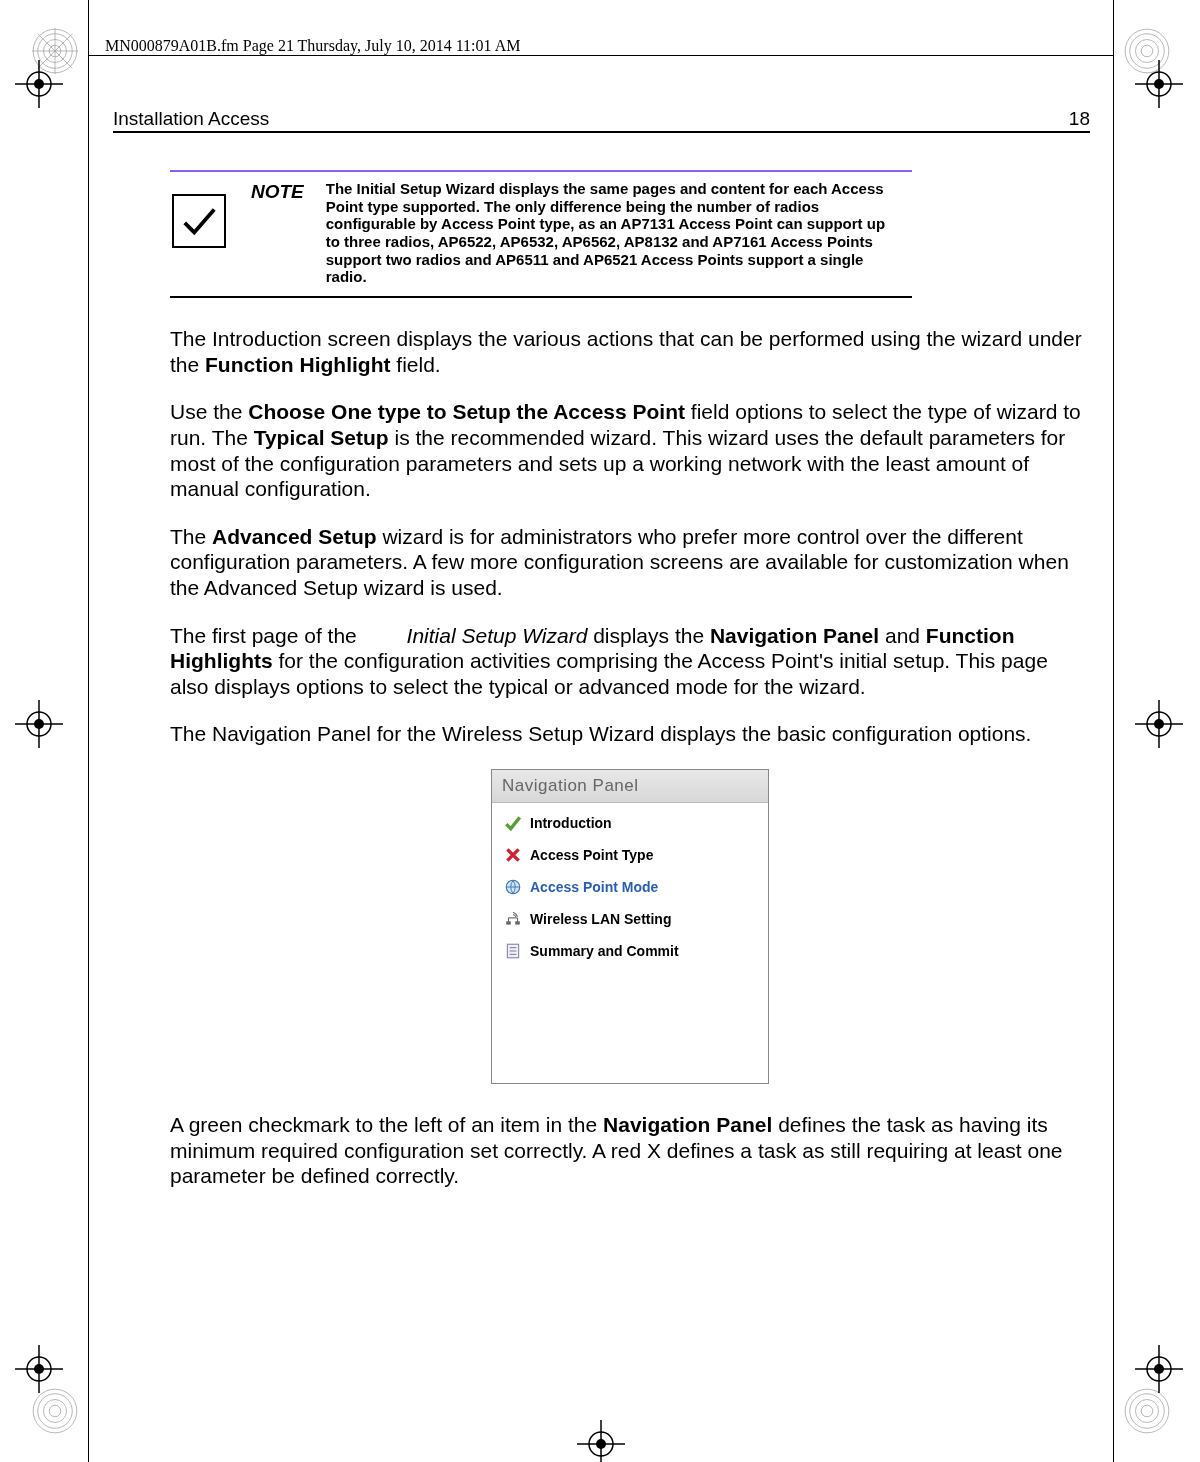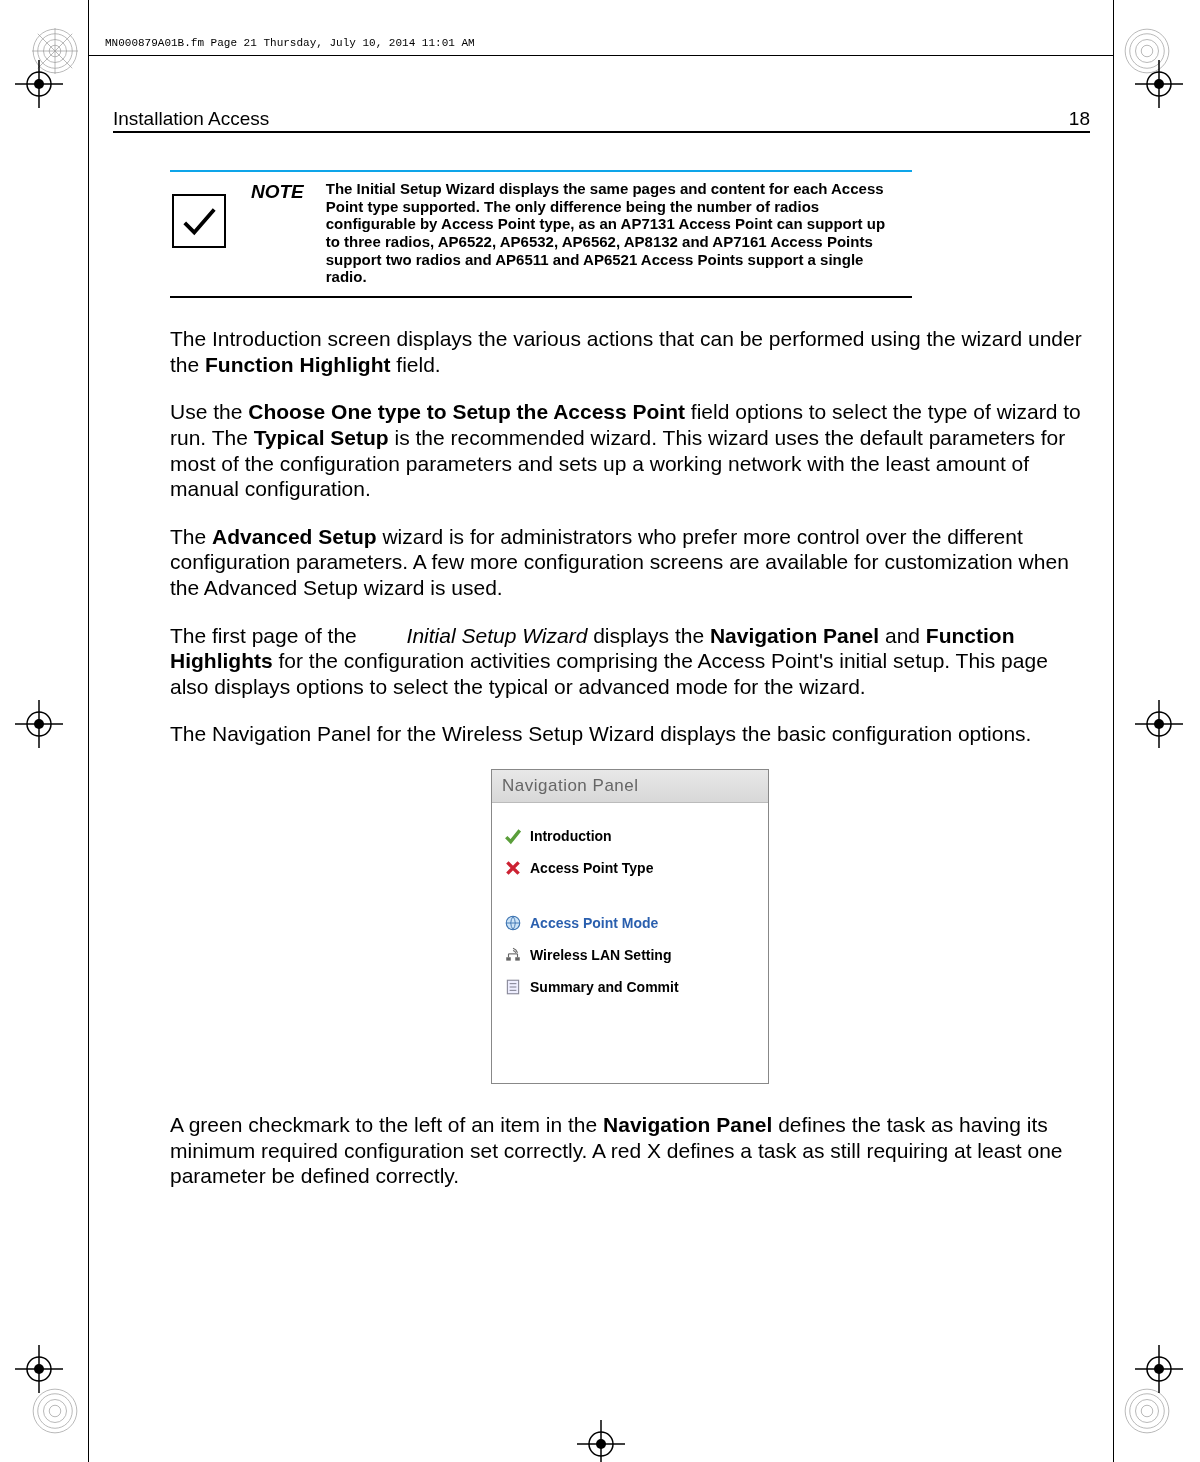--- a/index.html
+++ b/index.html
@@ -10,22 +10,22 @@
       font-family: Arial, Helvetica, sans-serif;
       color: #000;
       position: relative;
     }
     .crop-line-v-outer-left { position: absolute; left: 88px; top: 0; bottom: 0; width: 1px; background: #000; }
     .crop-line-v-outer-right { position: absolute; left: 1113px; top: 0; bottom: 0; width: 1px; background: #000; }
     .header-annot {
       position: absolute;
       left: 105px;
       top: 37px;
-      font-size: 11px;
-      font-family: Liberation Mono, monospace;
+      font-size: 16px;
+      font-family: Liberation Serif, serif;
     }
     .hr-under-annot {
       position: absolute;
       left: 88px;
       top: 55px;
       width: 1025px;
       height: 1px;
       background: #000;
     }
     .running-head {
@@ -47,21 +47,21 @@
       height: 2px;
       background: #000;
     }
     .content {
       position: absolute;
       left: 170px;
       top: 170px;
       width: 920px;
     }
     .note-block {
-      border-top: 2px solid #0ea5e9;
+      border-top: 2px solid #8b5cf6;
       border-bottom: 2px solid #000;
       padding: 8px 0 10px 0;
       display: flex;
       align-items: flex-start;
       gap: 25px;
       margin-bottom: 28px;
       width: 742px;
     }
     .note-icon {
       width: 54px;
@@ -111,34 +111,34 @@
       background: linear-gradient(#e8e8e8,#d8d8d8);
       padding: 6px 10px;
       font-size: 17px;
       color: #666;
       font-family: Verdana, sans-serif;
       border-bottom: 1px solid #bbb;
       letter-spacing: 0.5px;
     }
     .nav-list {
       background: #fff;
-      padding: 17px 6px 60px 6px;
+      padding: 4px 6px 60px 6px;
       min-height: 280px;
     }
     .nav-item {
       display: flex;
       align-items: center;
       gap: 8px;
       padding: 7px 6px;
       font-size: 14px;
       font-weight: bold;
       font-family: Verdana, Arial, sans-serif;
     }
     .nav-item .ic { width: 18px; height: 18px; display:flex; align-items:center; justify-content:center; flex-shrink:0; }
-    .blue { color: #2a5fae; margin-top: 23px; }
+    .blue { color: #2a5fae; }
     .crop-guide { position: absolute; }
     .crop-guide.tl { left: 15px; top: 60px; }
     .crop-guide.tr { left: 1135px; top: 60px; }
     .crop-guide.bl { left: 15px; top: 1345px; }
     .crop-guide.br { left: 1135px; top: 1345px; }
     .crop-guide.mb { left: 577px; top: 1420px; }
     .crop-guide.ml { left: 15px; top: 700px; }
     .crop-guide.mr { left: 1135px; top: 700px; }
     .sunburst { position:absolute; width:46px; height:46px; }
     .sunburst.tl { left: 32px; top: 28px; }

